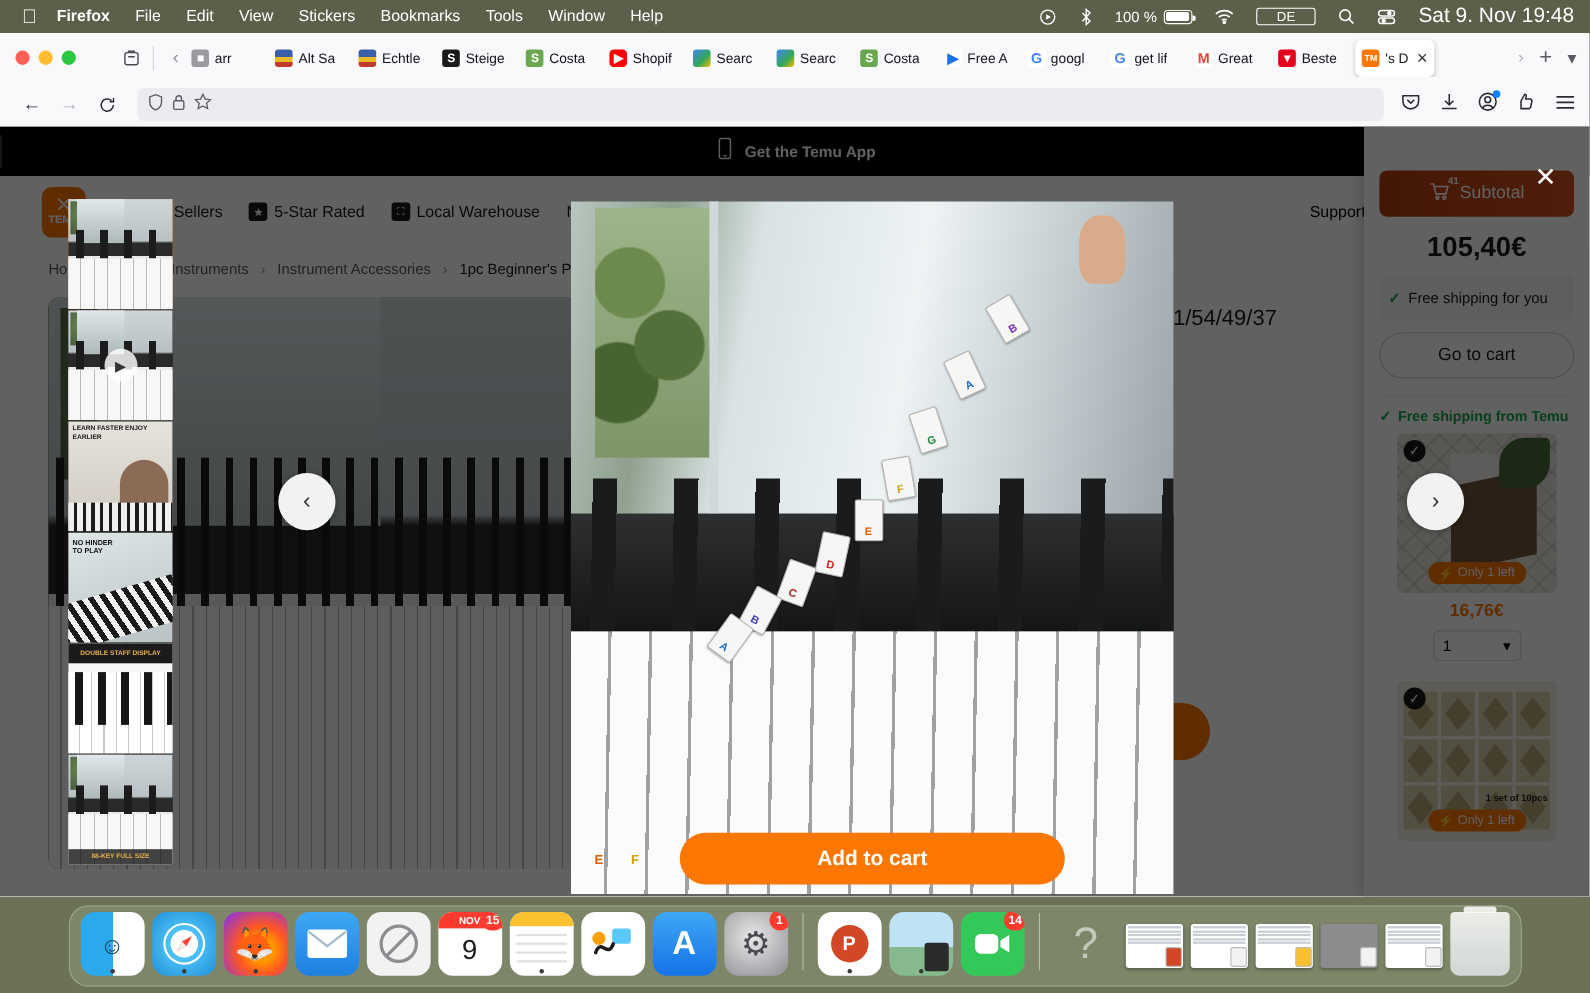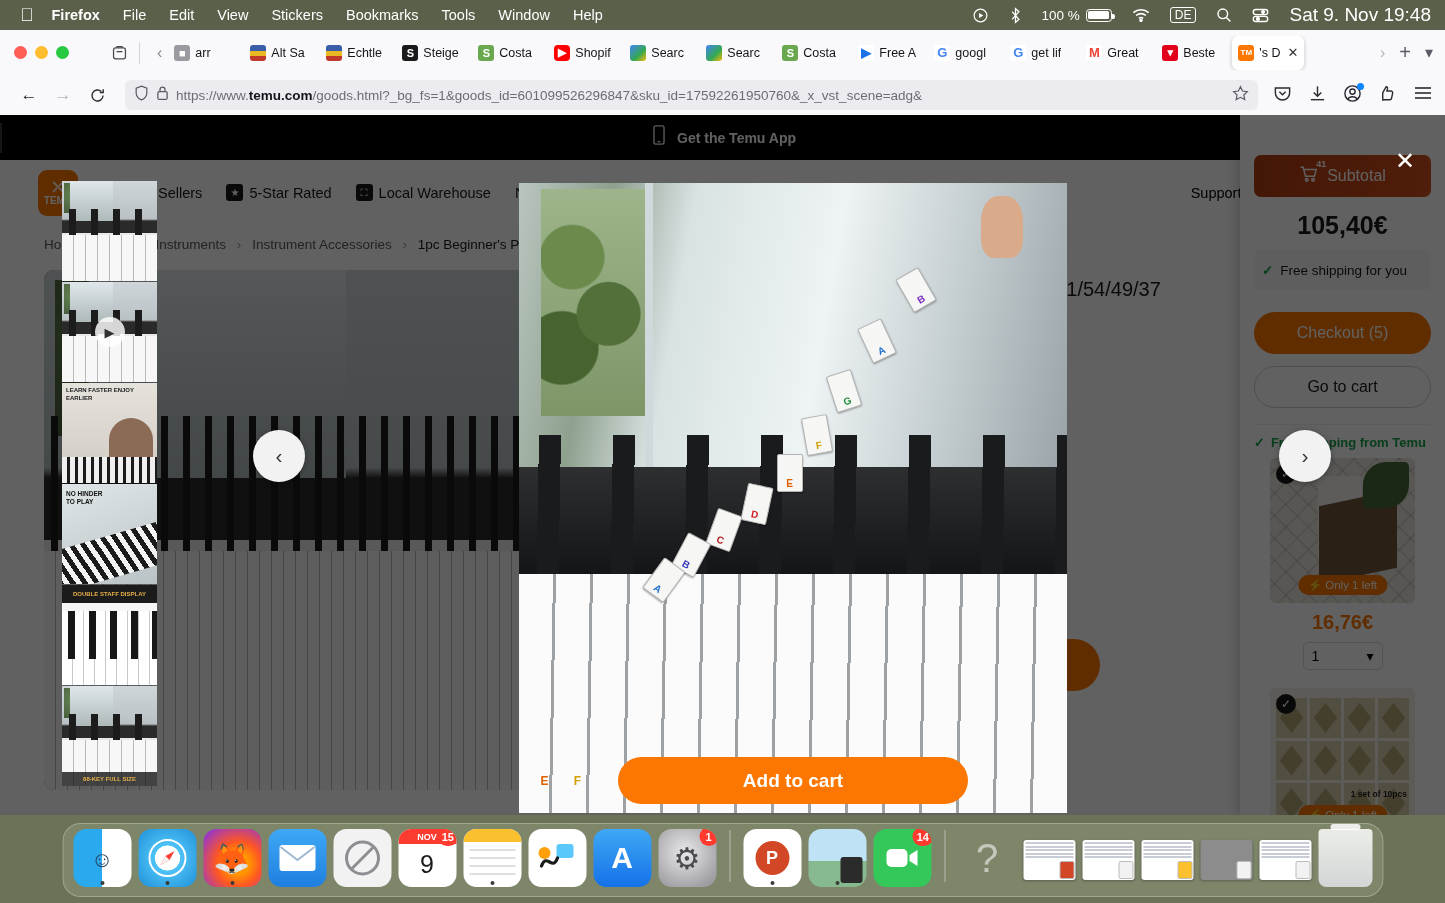--- a/index.html
+++ b/index.html
@@ -26,21 +26,21 @@
   .mb-batt {
     border: 1.6px solid #fff; border-radius: 3.5px; width: 26px; height: 13px;
     position: relative; display: inline-block;
   }
   .mb-batt:after {
     content: ""; position: absolute; right: -4px; top: 4px;
     width: 2.5px; height: 5px; background: #fff; border-radius: 0 2px 2px 0;
   }
   .mb-batt .fill { position: absolute; left: 1.5px; top: 1.5px; bottom: 1.5px; right: 1.5px;
     background: #fff; border-radius: 1.5px; }
-  .mb-de { border: 1.5px solid #fff; border-radius: 3px; padding: 0px 4px; font-size: 12px; }
+  .mb-de { border: 1.5px solid #fff; border-radius: 3px; padding: 0px 18px; font-size: 12px; }
 
   
   .browser {
     position: absolute; top: 30px; left: 0; width: 1445px; height: 785px;
     background: #f9f9fb;
     z-index: 400;
   }
 
   
   .tabstrip {
@@ -167,21 +167,21 @@
   .cd-freetemu { font-size: 13px; color: #16a34a; font-weight: bold; display: flex; align-items: center; gap: 6px; }
   .cd-item { margin-top: 8px; }
   .cd-thumb { width: 145px; height: 145px; margin: 0 auto; position: relative; border-radius: 6px;
               overflow: hidden; background: #ddd; }
   .cd-check { position: absolute; left: 6px; top: 6px; width: 20px; height: 20px; border-radius: 50%;
               background: #1a1a1a; color: #fff; font-size: 12px; display: flex; align-items: center;
               justify-content: center; z-index: 3; }
   .cd-only { position: absolute; left: 50%; transform: translateX(-50%); bottom: 8px;
              background: #fb7701; color: #fff; font-size: 11.5px; border-radius: 11px;
              padding: 3px 10px; white-space: nowrap; z-index: 3; display: flex; align-items: center; gap: 3px; }
-  .cd-itemprice { text-align: center; color: #fb7701; font-size: 20px; font-weight: bold; margin-top: 8px; }
+  .cd-itemprice { text-align: center; color: #fb7701; font-size: 16px; font-weight: bold; margin-top: 8px; }
   .cd-qty { margin: 8px auto 0; width: 80px; height: 28px; border: 1px solid #d8d8d8; border-radius: 5px;
             display: flex; align-items: center; justify-content: space-between; padding: 0 8px; font-size: 14px; }
   .cd-setlabel { position: absolute; right: 8px; bottom: 34px; font-size: 8.5px; color: #222; font-weight: bold; z-index: 3; }
 
   
   .art-bath { background:
       linear-gradient(#e8e4de,#e8e4de);
       position: absolute; inset: 0; }
   .art-bath:before { content:""; position:absolute; left:0; top:0; right:0; bottom:0;
       background-image: repeating-linear-gradient(45deg, rgba(150,150,160,.25) 0 2px, transparent 2px 16px),
@@ -447,21 +447,20 @@
         <svg width="15" height="16" viewBox="0 0 16 18" fill="none" stroke="#5b5b66" stroke-width="1.4">
           <path d="M8 1.2l6 2.3v5.1c0 4-2.6 6.8-6 8.2-3.4-1.4-6-4.2-6-8.2V3.5z"></path>
         </svg>
       </span>
       <span>
         <svg width="13" height="16" viewBox="0 0 14 17" fill="none" stroke="#5b5b66" stroke-width="1.4">
           <rect x="2" y="7" width="10" height="8.4" rx="1.6"></rect>
             <path d="M4.3 7V4.8a2.7 2.7 0 0 1 5.4 0V7"></path>
         </svg>
       </span>
-      <span class="url"><span>https://www.</span><b>temu.com</b><span>/goods.html?_bg_fs=1&amp;goods_id=601099526296847&amp;sku_id=17592261950760&amp;_x_vst_scene=adg&amp;</span></span>
       <span>
         <svg width="17" height="17" viewBox="0 0 20 20" fill="none" stroke="#5b5b66" stroke-width="1.4">
           <path d="M10 2l2.4 5.1 5.6.7-4.1 3.9 1.1 5.5L10 14.5 4.9 17.2 6 11.7 1.9 7.8l5.6-.7z"></path>
         </svg>
       </span>
     </div>
 
     <div class="navbar-right">
       <span>
         <svg width="19" height="19" viewBox="0 0 20 20" fill="none" stroke="#2b2a33" stroke-width="1.5">
@@ -628,21 +627,20 @@
           </svg>
           <span class="cd-cart-n">41</span>
         </span>
         <span>Subtotal</span>
       </div>
       <div class="cd-price">105,40€</div>
       <div class="cd-ship">
         <span class="chk">✓</span>
         <span>Free shipping for you</span>
       </div>
-      <div class="cd-checkout">Checkout (5)</div>
       <div class="cd-gotocart">Go to cart</div>
       <div class="cd-sep"></div>
       <div class="cd-freetemu">
         <span>✓</span>
         <span>Free shipping from Temu</span>
       </div>
 
       <div class="cd-item">
         <div class="cd-thumb">
           <span class="art-bath">

